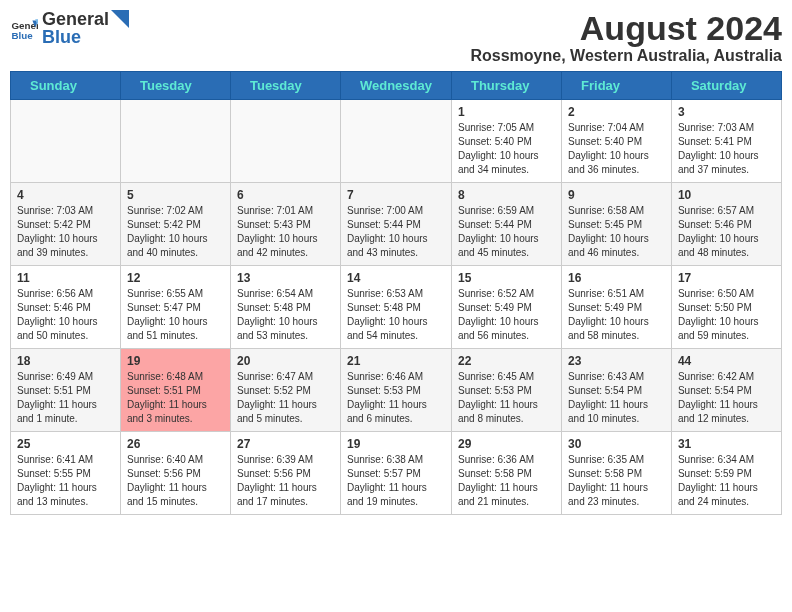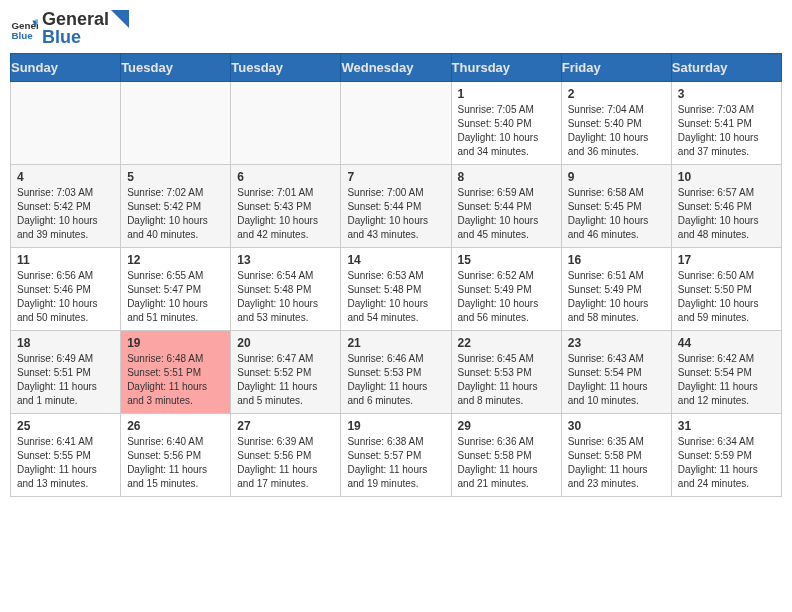--- a/index.html
+++ b/index.html
@@ -51,23 +51,23 @@
       font-weight: bold;
       color: #333;
     }
     .calendar {
       width: 100%;
       border-collapse: collapse;
       border: 1px solid #ccc;
     }
     .calendar th {
       background-color: #2a6db5;
-      color: #e5e5e5;
+      color: #5eead4;
       text-align: left;
-      padding: 6px 0;
+      padding: 6px 19px;
       font-size: 13px;
       font-weight: bold;
       border: 1px solid #1a5a9e;
     }
     .calendar td {
       border: 1px solid #ccc;
       vertical-align: top;
       padding: 5px 6px;
       font-size: 10.5px;
       color: #333;
@@ -110,20 +110,24 @@
     <div>
       <div style="display:flex; align-items:center; gap:2px;">
         <span class="logo-text-general">General</span>
         <svg width="18" height="18" viewBox="0 0 18 18">
           <polygon points="0,0 18,0 18,18" fill="#2a6db5"></polygon>
         </svg>
       </div>
       <span class="logo-text-blue">Blue</span>
     </div>
   </div>
+  <div class="title-block">
+    <h1>August 2024</h1>
+    <h2>Rossmoyne, Western Australia, Australia</h2>
+  </div>
 </div>
 
 <table class="calendar">
   <thead>
     <tr>
     <th>Sunday</th>
         <th>Tuesday</th>
         <th>Tuesday</th>
         <th>Wednesday</th>
         <th>Thursday</th>

